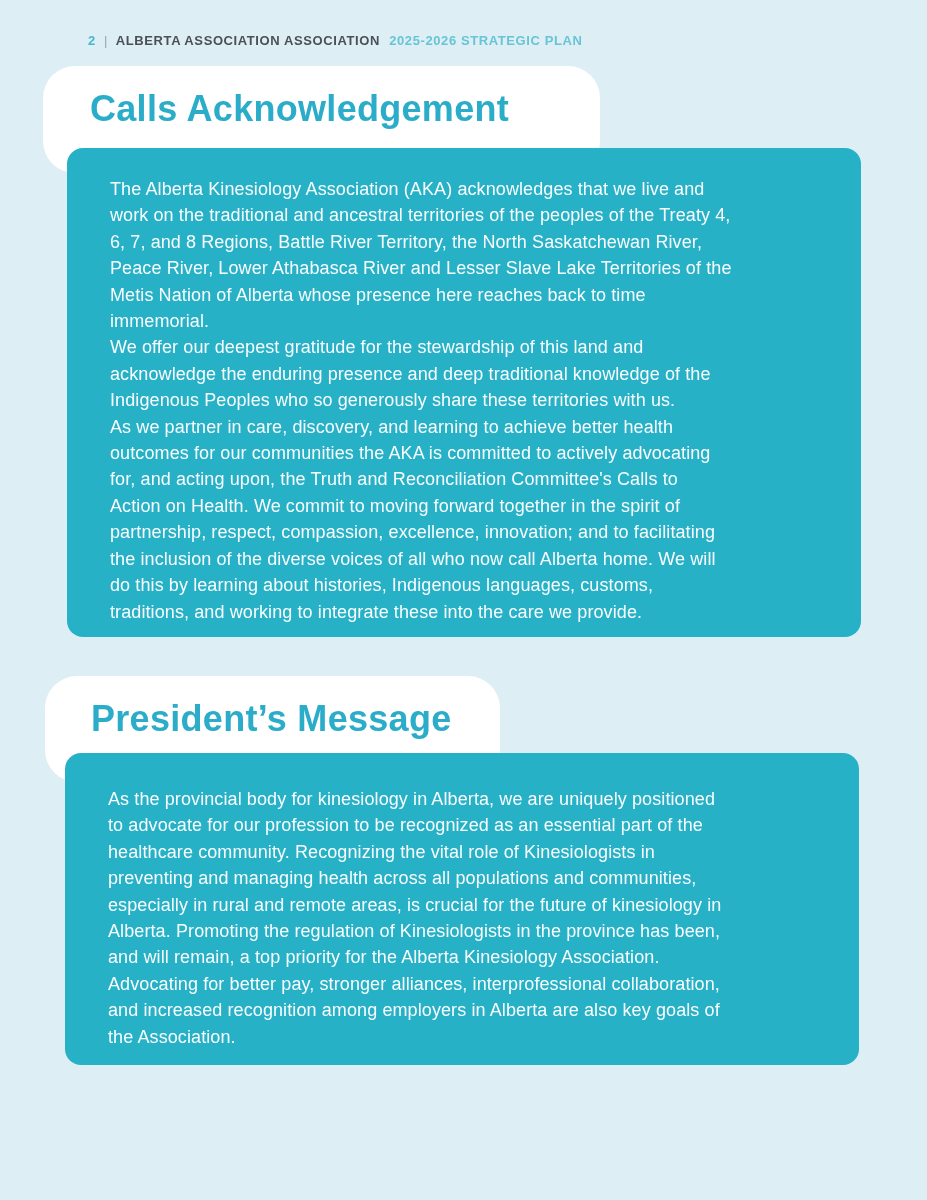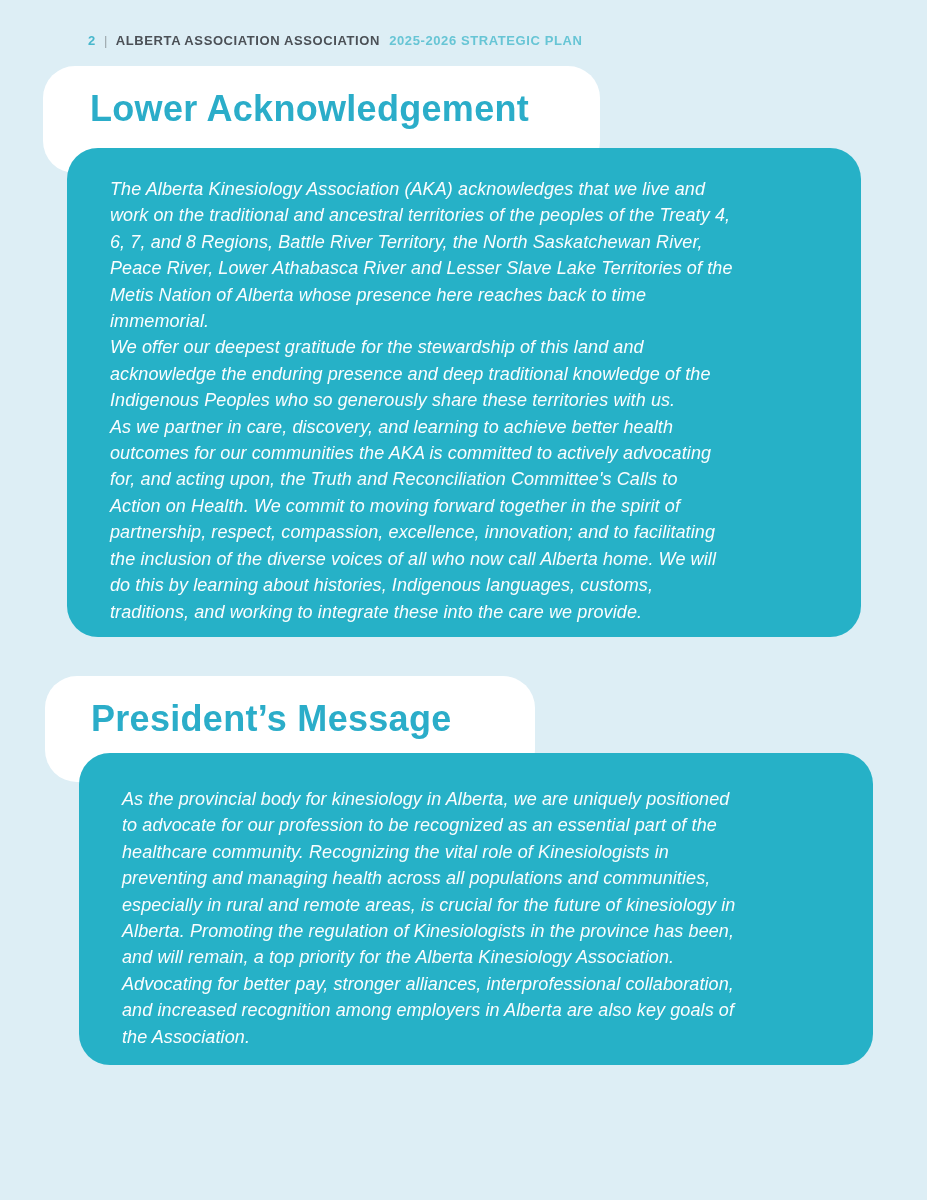--- a/index.html
+++ b/index.html
@@ -45,32 +45,31 @@
     background: var(--heading-card-white, #ffffff);
     border-radius: 32px;
   }
   .heading-card h1 {
     font-size: 36px;
     font-weight: bold;
     letter-spacing: 0.3px;
     color: var(--heading-teal, #2badc9);
   }
   .heading-card-1 { left: 43px; top: 66px;  width: 557px; height: 107px; padding: 22px 0 0 47px; }
-  .heading-card-2 { left: 45px; top: 676px; width: 490px; height: 106px; padding: 22px 0 0 46px; }
+  .heading-card-2 { left: 45px; top: 676px; width: 455px; height: 106px; padding: 22px 0 0 46px; }
 
   
   .body-card {
     position: absolute;
     background: var(--card-teal, #26b1c7);
-    border-radius: 31px;
+    border-radius: 16px;
     color: var(--card-text-white, #fafdfe);
-    font-style: italic;
   }
   .body-card-1 { left: 67px; top: 148px; width: 794px; height: 489px; padding: 28px 36px 0 43px; }
-  .body-card-2 { left: 79px; top: 753px; width: 794px; height: 312px; padding: 33px 36px 0 43px; }
+  .body-card-2 { left: 65px; top: 753px; width: 794px; height: 312px; padding: 33px 36px 0 43px; }
   .body-card p {
     font-size: 18px;
     line-height: 26.4px;
     letter-spacing: 0.1px;
     white-space: pre-line;
   }
 </style>
 </head>
 <body>
 
@@ -78,21 +77,21 @@
 
   <header class="doc-header">
     <span class="pg-num">2</span>
     <span class="sep">|</span>
     <span class="org">ALBERTA ASSOCIATION ASSOCIATION</span>
     <span class="plan">2025-2026 STRATEGIC PLAN</span>
   </header>
 
   <section>
     <div class="heading-card heading-card-1">
-      <h1>Lower Acknowledgement</h1>
+      <h1>Calls Acknowledgement</h1>
     </div>
     <div class="body-card body-card-1">
       <p>The Alberta Kinesiology Association (AKA) acknowledges that we live and
 work on the traditional and ancestral territories of the peoples of the Treaty 4,
 6, 7, and 8 Regions, Battle River Territory, the North Saskatchewan River,
 Peace River, Lower Athabasca River and Lesser Slave Lake Territories of the
 Metis Nation of Alberta whose presence here reaches back to time
 immemorial.
 We offer our deepest gratitude for the stewardship of this land and
 acknowledge the enduring presence and deep traditional knowledge of the

